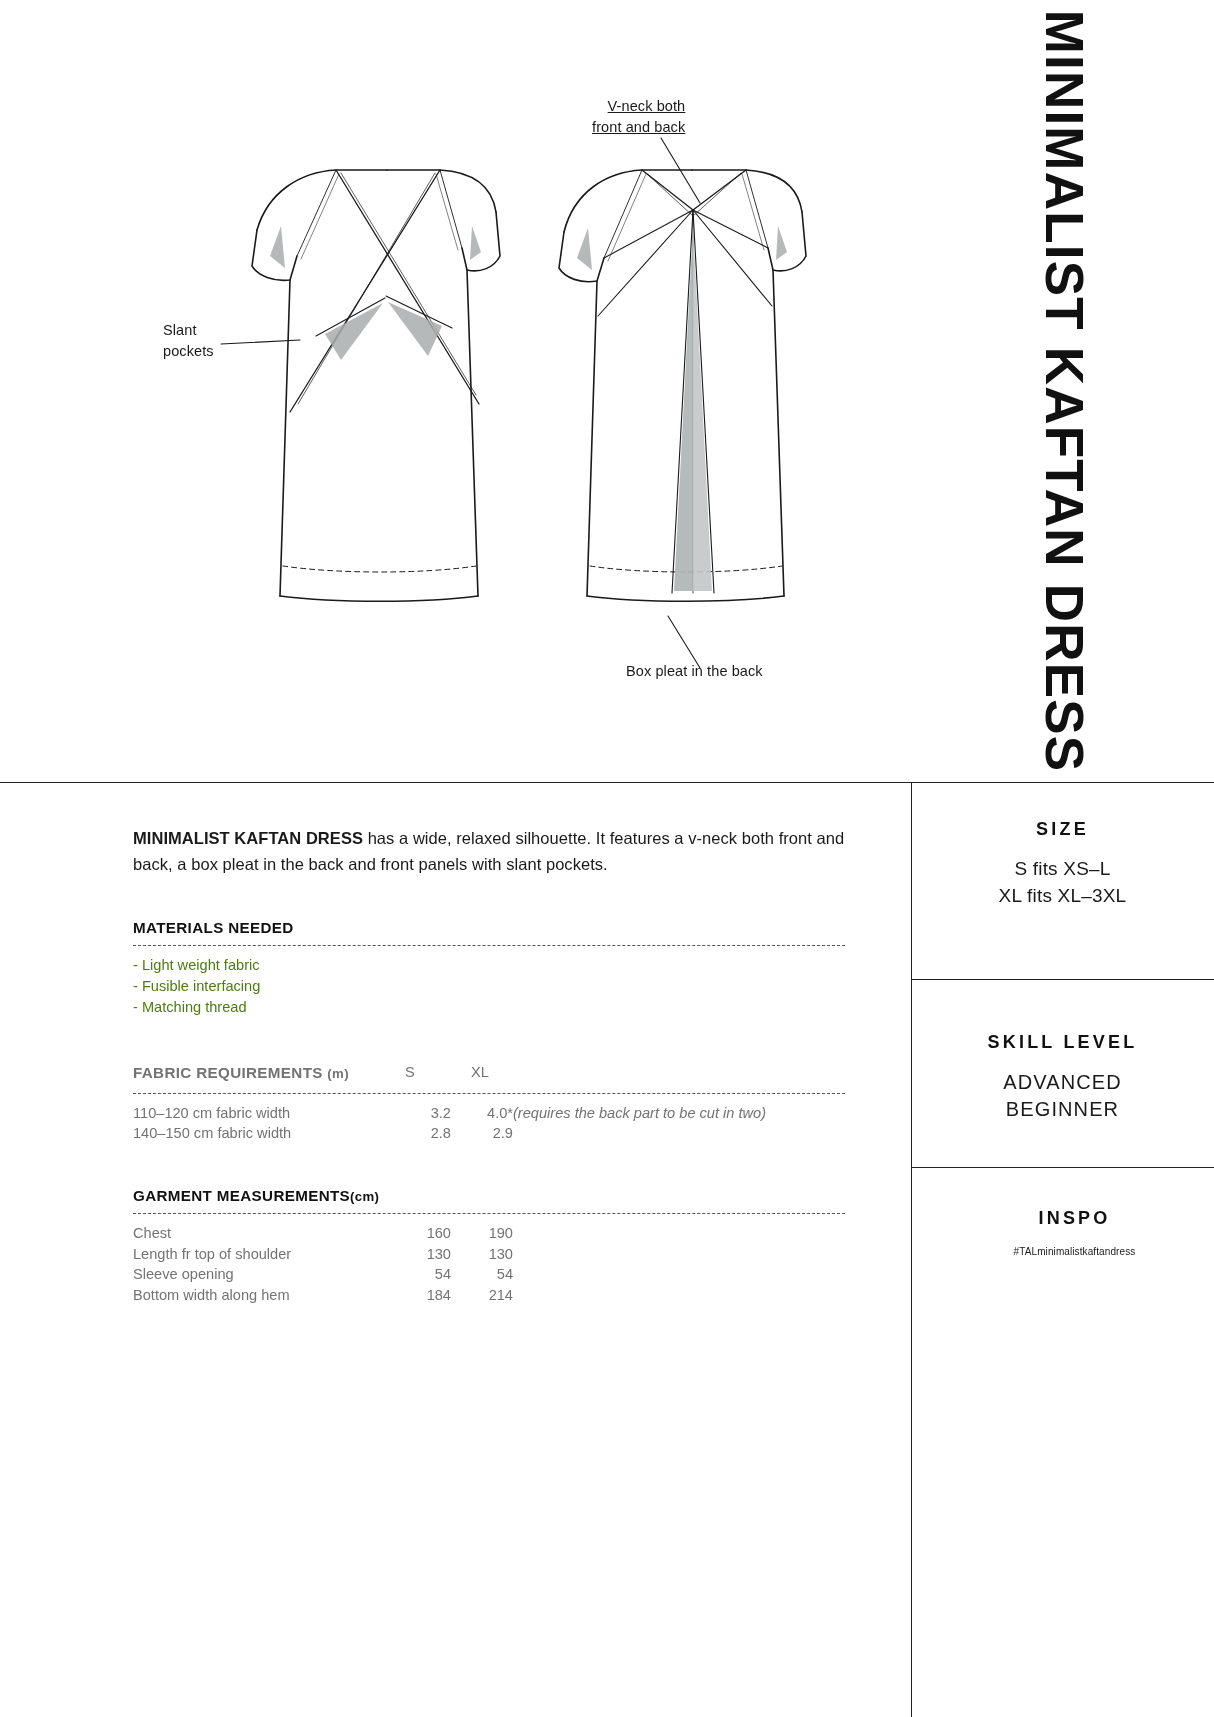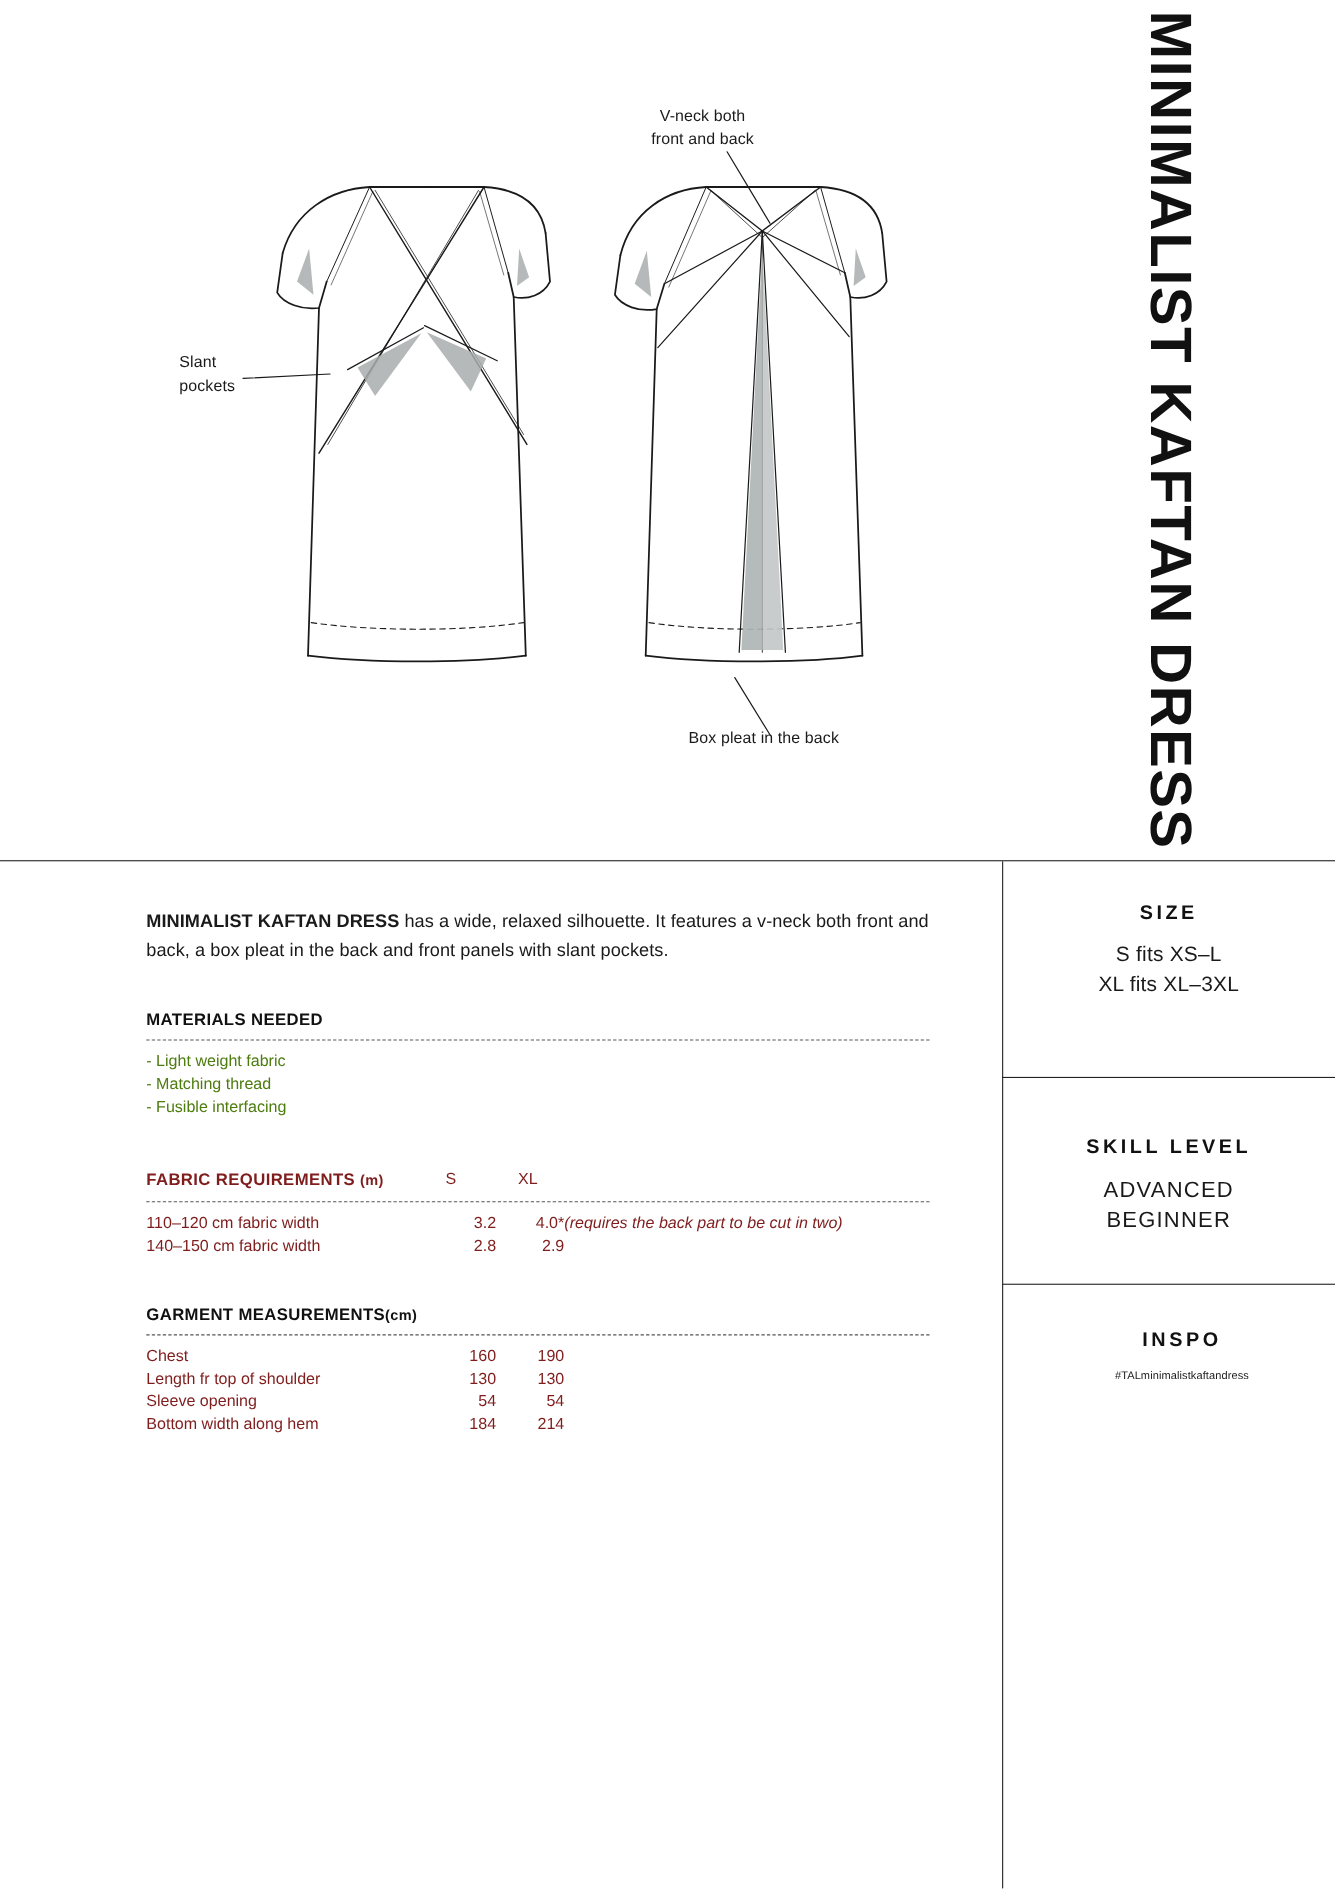--- a/index.html
+++ b/index.html
@@ -39,21 +39,22 @@
     position: absolute;
     font-size: 14.5px;
     line-height: 1.45;
     color: #1a1a1a;
     letter-spacing: 0.1px;
     white-space: pre-line;
   }
   #callout-vneck {
     left: 592px;
     top: 96px;
-    text-align: center;
+    text-align: right;
+    text-decoration: underline;
   }
   #callout-slant {
     left: 163px;
     top: 320px;
     text-align: left;
   }
   #callout-boxpleat {
     left: 626px;
     top: 661px;
     text-align: left;
@@ -143,21 +144,21 @@
     padding: 0;
     font-size: 14.6px;
     line-height: 1.44;
     color: #4d7c0f;
   }
 
   
   .spec-table {
     border-collapse: collapse;
     font-size: 14.6px;
-    color: #7f1d1d;
+    color: #737373;
   }
   .spec-table td {
     padding: 0;
     line-height: 1.40;
     vertical-align: top;
     white-space: nowrap;
   }
   .col-label { width: 262px; }
   .col-s { width: 56px; text-align: right; }
   .col-xl { width: 62px; text-align: right; padding-left: 0; }
@@ -366,22 +367,22 @@
 
     <div id="left-column">
 
       <p class="intro"><span class="intro-lead">MINIMALIST KAFTAN DRESS</span><span> has a wide, relaxed silhouette. It features a v-neck both front and back, a box pleat in the back and front panels with slant pockets.</span></p>
 
       <div>
         <div class="section-heading">MATERIALS NEEDED</div>
         <div class="dashed-rule"></div>
         <ul class="materials-list">
           <li>- Light weight fabric</li>
+          <li>- Fusible interfacing</li>
           <li>- Matching thread</li>
-          <li>- Fusible interfacing</li>
         </ul>
       </div>
 
       <div class="fabric-block">
         <table class="spec-table">
           <tbody>
               <tr class="head-row">
             <td class="col-label"><span>FABRIC REQUIREMENTS</span>
               <span class="unit">(m)</span></td>
             <td class="col-s">S</td>

